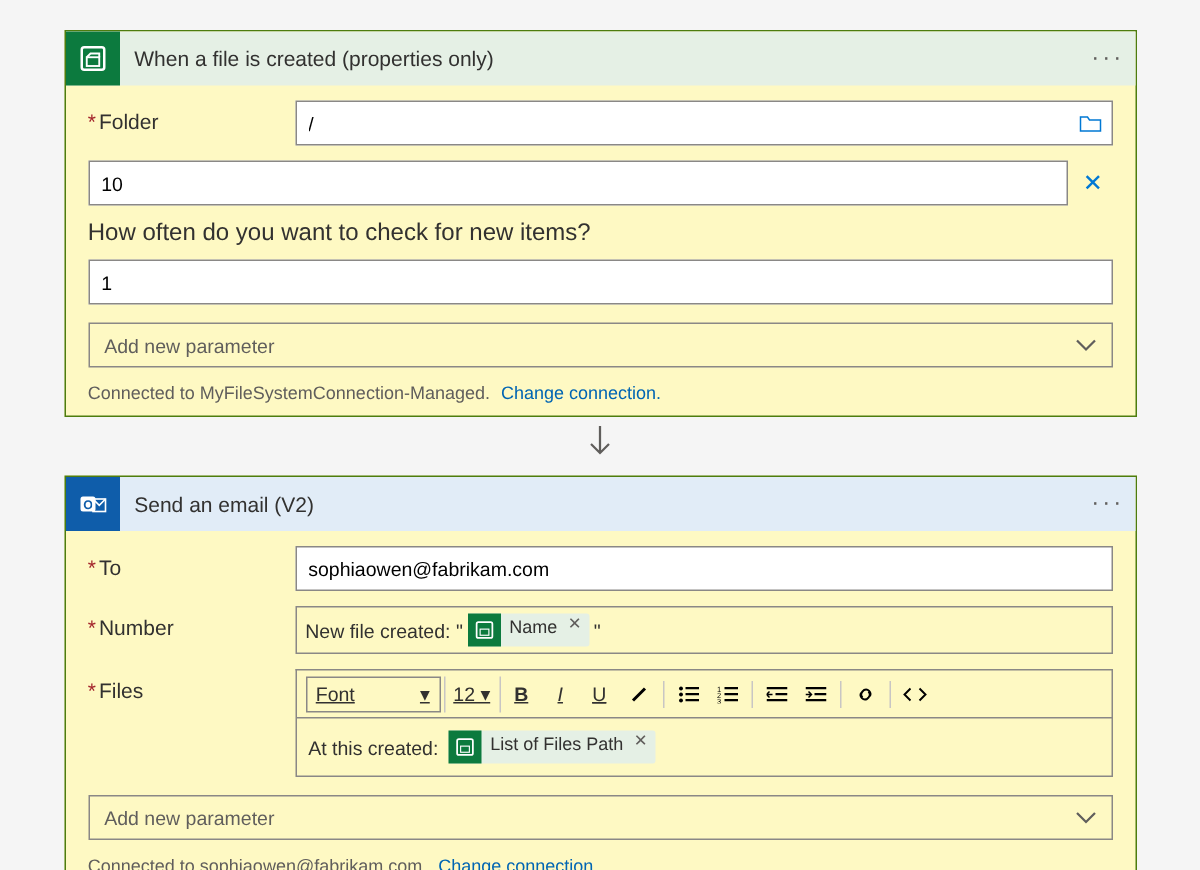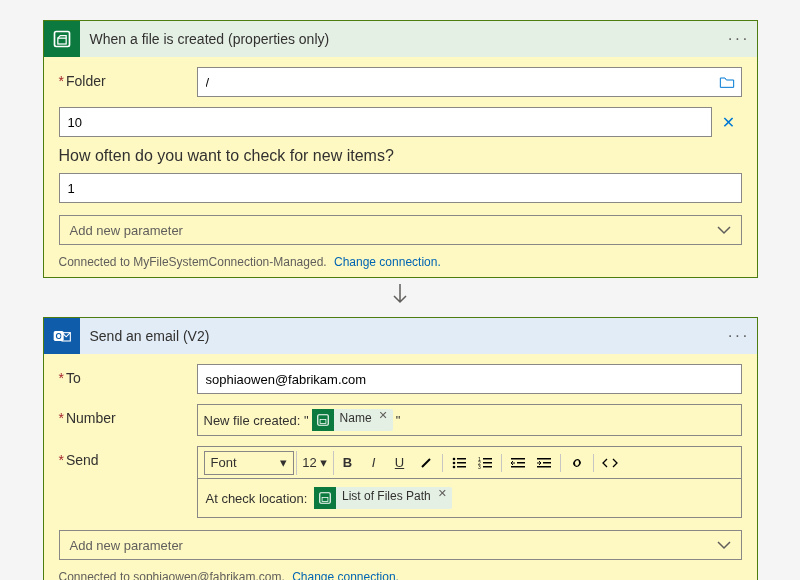--- a/index.html
+++ b/index.html
@@ -108,20 +108,21 @@
   }
   .token-label { padding: 2px 6px; font-size: 12px; color: #323130; }
   .token-x { padding: 0 5px 0 1px; color: #605e5c; cursor: pointer; font-size: 11px; }
   .toolbar {
     border: 1px solid #8a8886;
     border-bottom: none;
     display: flex; align-items: center;
     height: 32px;
     padding: 0 6px;
     gap: 2px;
+    text-decoration: underline;
   }
   .toolbar .tb-btn {
     min-width: 24px; height: 26px;
     display: flex; align-items: center; justify-content: center;
     cursor: pointer; color: #323130;
     padding: 0 3px;
   }
   .toolbar .sep { width: 1px; height: 18px; background: #c8c6c4; margin: 0 2px; }
   .toolbar .font-sel { width: 90px; border: 1px solid #8a8886; height: 24px; display: flex; align-items: center; padding: 0 6px; justify-content: space-between; }
   .toolbar .size-sel { width: 38px; display: flex; align-items: center; justify-content: center; border-left:1px solid #c8c6c4; border-right:1px solid #c8c6c4; height:24px; }
@@ -226,21 +227,21 @@
                   </svg>
               </span>
               <span class="token-label">Name</span>
               <span class="token-x">✕</span>
             </span>
             <span>"</span>
           </div>
         </div>
       </div>
       <div class="row">
-        <div class="label req">Send</div>
+        <div class="label req">Files</div>
         <div class="field">
           <div class="toolbar">
             <div class="tb-btn font-sel">
                 <span>Font</span>
                 <span>▾</span>
               </div>
             <div class="tb-btn size-sel"><span>12</span>&nbsp;▾</div>
             <div class="tb-btn">
                 <b>B</b>
               </div>
@@ -300,21 +301,21 @@
                 </svg>
             </div>
             <div class="sep"></div>
             <div class="tb-btn">
               <svg width="16" height="12" viewBox="0 0 16 12">
                   <path d="M5 2L1 6l4 4M11 2l4 4-4 4" fill="none" stroke="#000" stroke-width="1.3"></path>
                 </svg>
             </div>
           </div>
           <div class="body-area">
-            <span>At check location:</span>&nbsp;
+            <span>At this created:</span>&nbsp;
             <span class="token">
               <span class="token-icon">
                 <svg width="14" height="14" viewBox="0 0 24 24">
                     <rect x="3" y="3" width="18" height="18" rx="2" fill="none" stroke="#fff" stroke-width="2"></rect>
                     <rect x="7" y="11" width="10" height="7" fill="none" stroke="#fff" stroke-width="1.3"></rect>
                   </svg>
               </span>
               <span class="token-label">List of Files Path</span>
               <span class="token-x">✕</span>
             </span>

